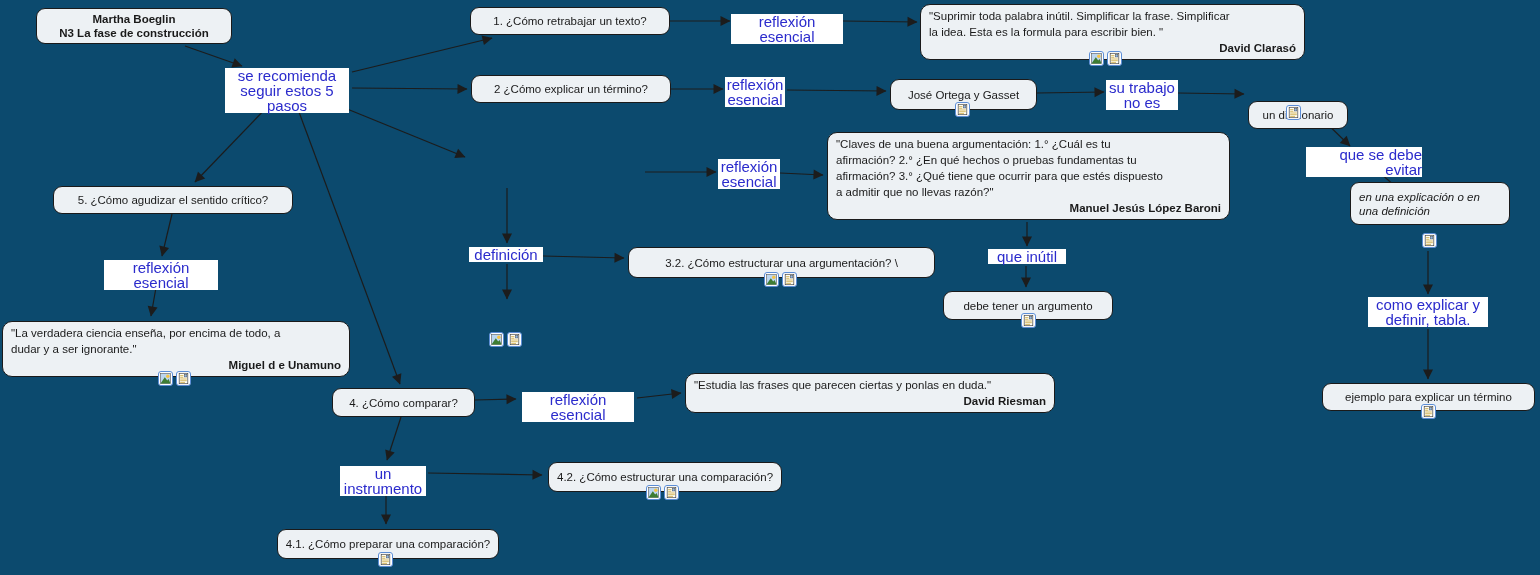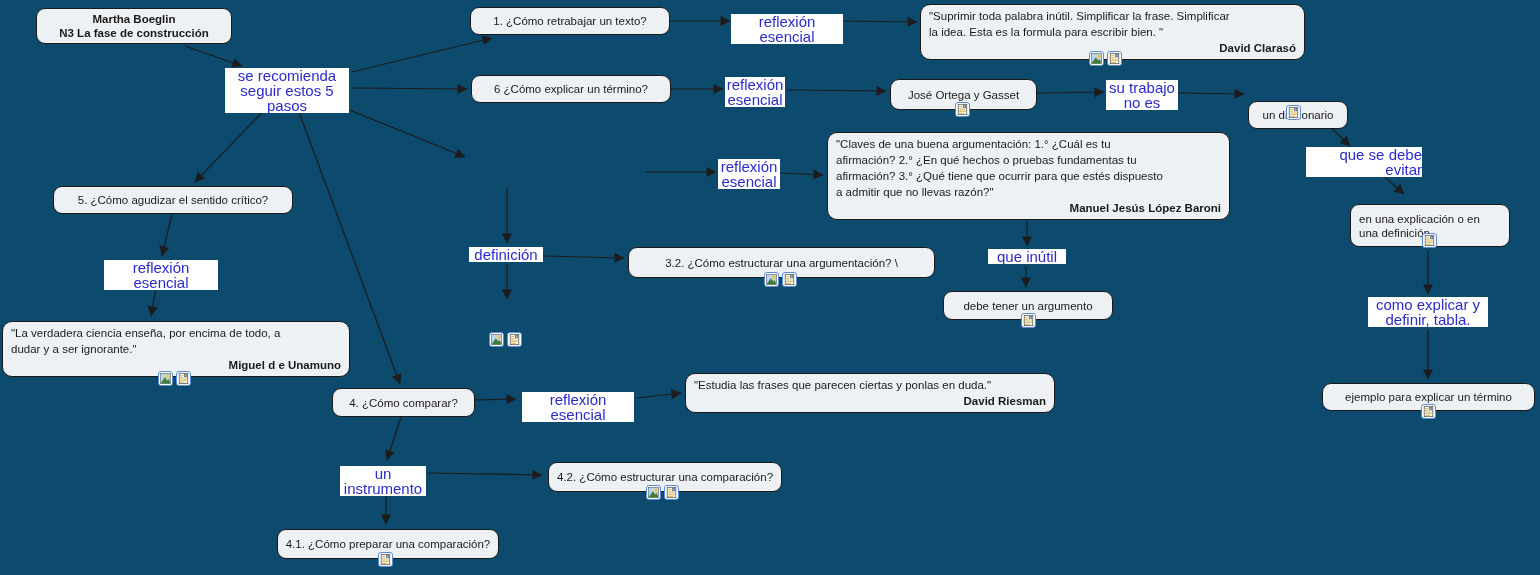--- a/index.html
+++ b/index.html
@@ -72,24 +72,24 @@
       <line x1="428" y1="473" x2="542" y2="475" marker-end="url(#arrow)"></line>
       <line x1="386" y1="484" x2="386" y2="524" marker-end="url(#arrow)"></line>
       <line x1="172" y1="214" x2="162" y2="256" marker-end="url(#arrow)"></line>
       <line x1="158" y1="276" x2="151" y2="316" marker-end="url(#arrow)"></line>
     </g>
   </svg>
 
   <div class="concept bold" style="left:36px;top:8px;width:196px;height:36px;">Martha Boeglin
 N3 La fase de construcción</div>
   <div class="concept" style="left:470px;top:7px;width:200px;height:28px;">1. ¿Cómo retrabajar un texto?</div>
-  <div class="concept" style="left:471px;top:75px;width:200px;height:28px;">6 ¿Cómo explicar un término?</div>
+  <div class="concept" style="left:471px;top:75px;width:200px;height:28px;">2 ¿Cómo explicar un término?</div>
   <div class="concept" style="left:890px;top:79px;width:147px;height:31px;">José Ortega y Gasset</div>
   <div class="concept" style="left:1248px;top:84px;width:100px;height:28px;margin-top:17px;">un diccionario</div>
-  <div class="concept multiline-left" style="left:1350px;top:204px;width:160px;height:43px;">en una explicación o en
+  <div class="concept multiline-left" style="left:1350px;top:182px;width:160px;height:43px;font-style:italic;">en una explicación o en
 una definición</div>
   <div class="concept" style="left:1322px;top:383px;width:213px;height:28px;">ejemplo para explicar un término</div>
   <div class="concept" style="left:943px;top:291px;width:170px;height:29px;">debe tener un argumento</div>
   <div class="concept" style="left:628px;top:247px;width:307px;height:31px;">3.2. ¿Cómo estructurar una argumentación? \</div>
   <div class="concept" style="left:332px;top:388px;width:143px;height:29px;">4. ¿Cómo comparar?</div>
   <div class="concept" style="left:277px;top:529px;width:222px;height:30px;">4.1. ¿Cómo preparar una comparación?</div>
   <div class="concept" style="left:548px;top:462px;width:234px;height:30px;">4.2. ¿Cómo estructurar una comparación?</div>
   <div class="concept" style="left:53px;top:186px;width:240px;height:28px;">5. ¿Cómo agudizar el sentido crítico?</div>
 
   <div class="quote" style="left:920px;top:4px;width:385px;">

